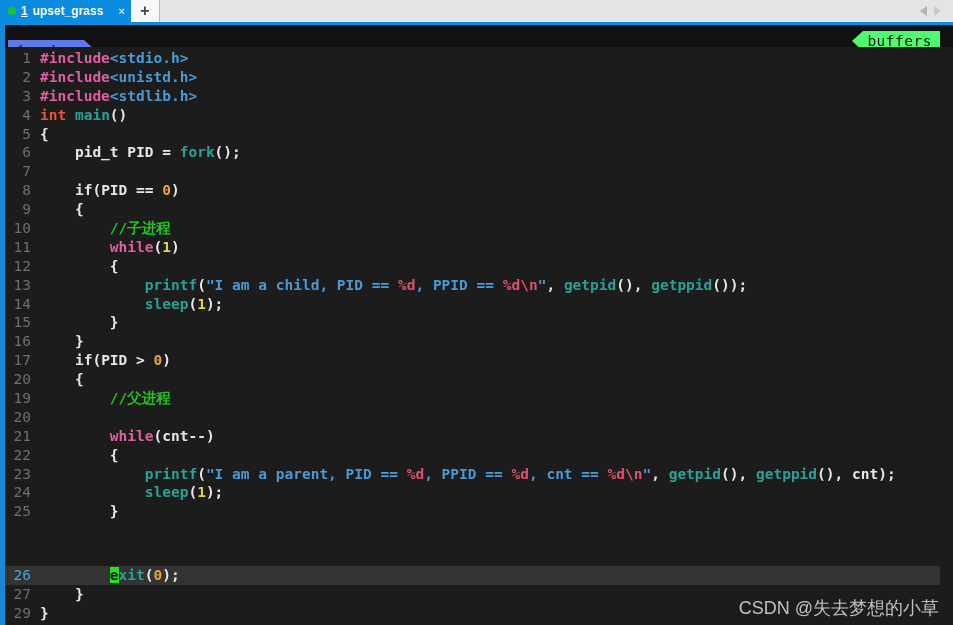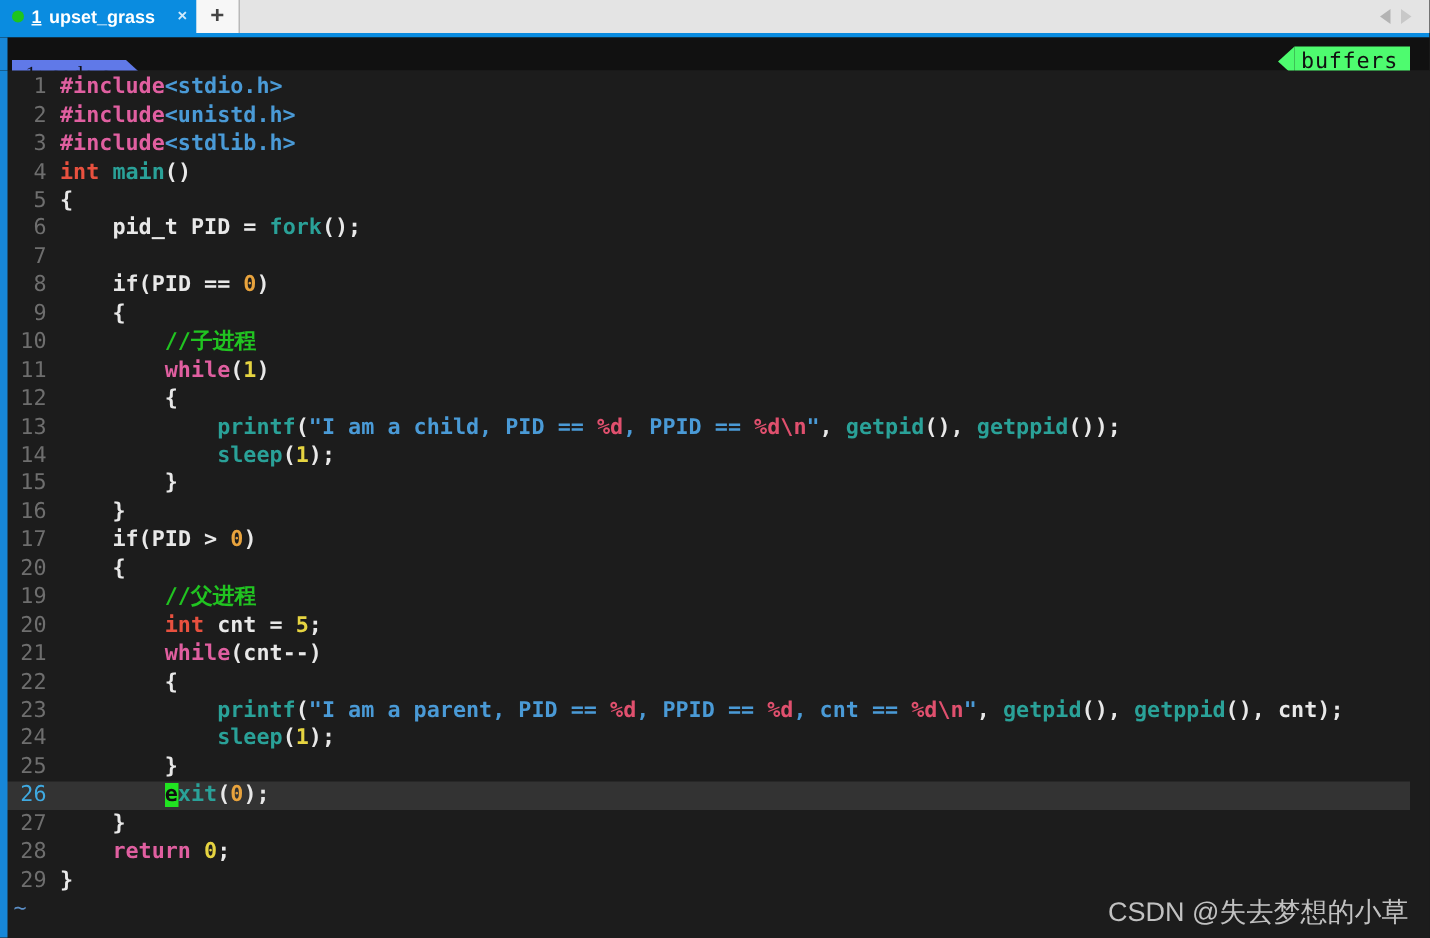--- a/index.html
+++ b/index.html
@@ -190,20 +190,21 @@
   }
   .code-line {
     display: flex;
     height: 18.9px;
     align-items: center;
     white-space: pre;
   }
   .code-line.current {
     background: #333333;
     width: 940px;
+    margin-top: 45px;
   }
   .lnum {
     width: 40px;
     min-width: 40px;
     text-align: right;
     padding-right: 9px;
     color: #6e6e6e;
     box-sizing: border-box;
     user-select: none;
   }
@@ -364,21 +365,20 @@
     <div class="code-line">
       <span class="lnum">20</span>
       <span class="ltext"><span class="c-punct">    {</span></span>
     </div>
     <div class="code-line">
       <span class="lnum">19</span>
       <span class="ltext"><span class="c-plain">        </span><span class="c-cmt">//父进程</span></span>
     </div>
     <div class="code-line">
       <span class="lnum">20</span>
-      <span class="ltext"><span class="c-plain">        </span><span class="c-type">int</span><span class="c-plain"> cnt = </span><span class="c-num">5</span><span class="c-punct">;</span></span>
     </div>
     <div class="code-line">
       <span class="lnum">21</span>
       <span class="ltext"><span class="c-plain">        </span><span class="c-kw">while</span><span class="c-punct">(</span><span class="c-plain">cnt--</span><span class="c-punct">)</span></span>
     </div>
     <div class="code-line">
       <span class="lnum">22</span>
       <span class="ltext"><span class="c-punct">        {</span></span>
     </div>
     <div class="code-line">
@@ -395,24 +395,20 @@
     </div>
     <div class="code-line current">
       <span class="lnum">26</span>
       <span class="ltext"><span class="c-plain">        </span><span class="cursor">e</span><span class="c-fn">xit</span><span class="c-punct">(</span><span class="c-num2">0</span><span class="c-punct">);</span></span>
     </div>
     <div class="code-line">
       <span class="lnum">27</span>
       <span class="ltext"><span class="c-punct">    }</span></span>
     </div>
     <div class="code-line">
-      <span class="lnum">28</span>
-      <span class="ltext"><span class="c-plain">    </span><span class="c-kw">return</span><span class="c-plain"> </span><span class="c-num">0</span><span class="c-punct">;</span></span>
-    </div>
-    <div class="code-line">
       <span class="lnum">29</span>
       <span class="ltext"><span class="c-punct">}</span></span>
     </div>
 
     <div class="tilde">~</div>
 
     <div class="rgutter"></div>
     <div class="watermark">CSDN @失去梦想的小草</div>
   </div>
 

